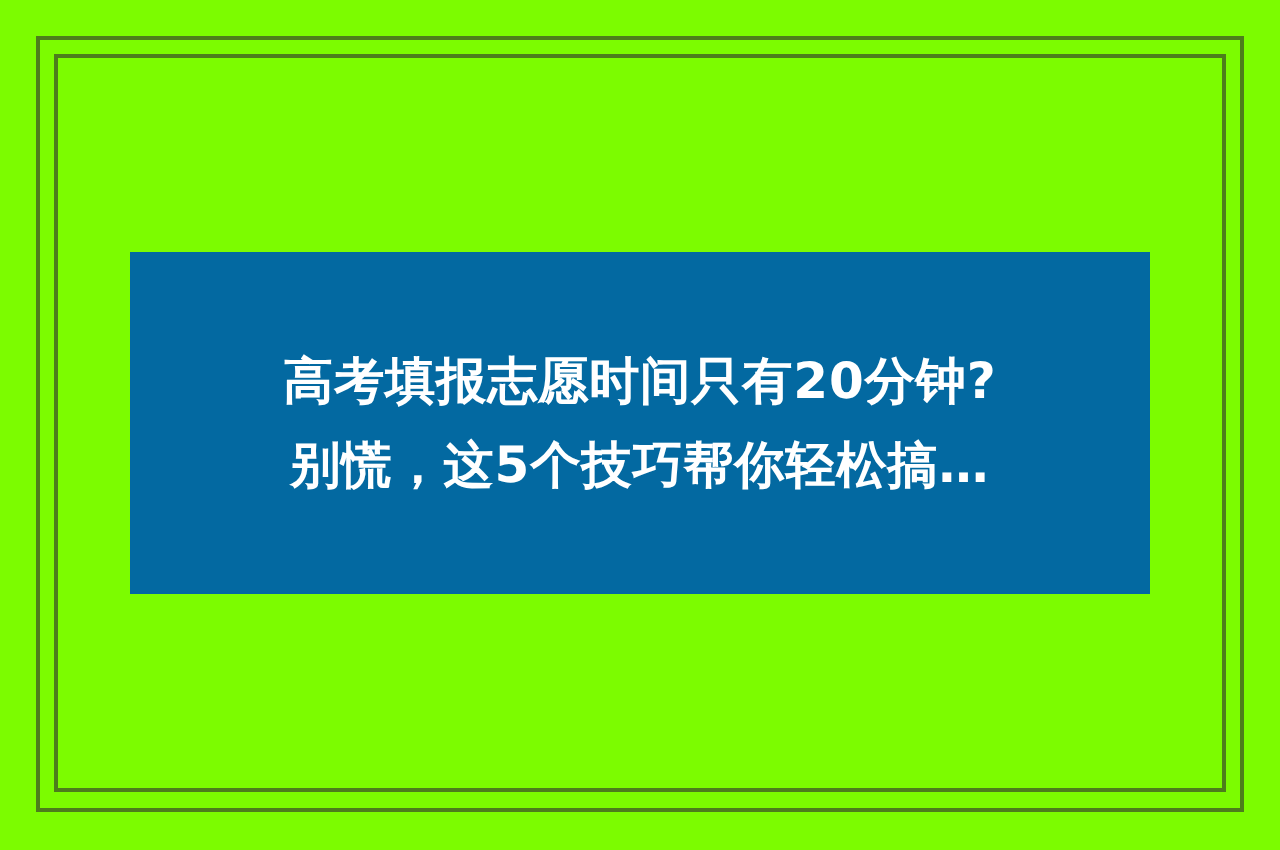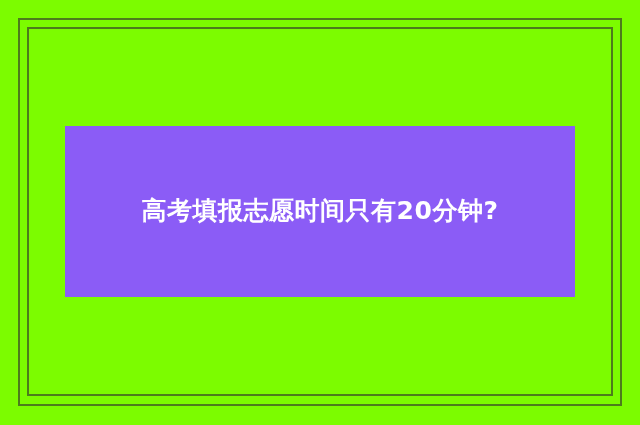--- a/index.html
+++ b/index.html
@@ -48,21 +48,21 @@
     pointer-events: none;
   }
 
   
   .headline-panel {
     position: absolute;
     left: 65px;
     top: 126px;
     width: 510px;
     height: 171px;
-    background: #8b5cf6;
+    background: #0369a1;
     box-sizing: border-box;
     display: flex;
     flex-direction: column;
     align-items: center;
     justify-content: center;
   }
 
   .headline {
     width: 100%;
     text-align: center;
@@ -85,16 +85,17 @@
 <body>
 
 <div class="card">
 
   <div class="frame-outer"></div>
   <div class="frame-inner"></div>
 
   <div class="headline-panel">
     <div class="headline">
       <span class="headline-line headline-line-1">高考填报志愿时间只有20分钟?</span>
+      <span class="headline-line headline-line-2">别慌，这5个技巧帮你轻松搞…</span>
     </div>
   </div>
 
 </div>
 
 </body></html>

